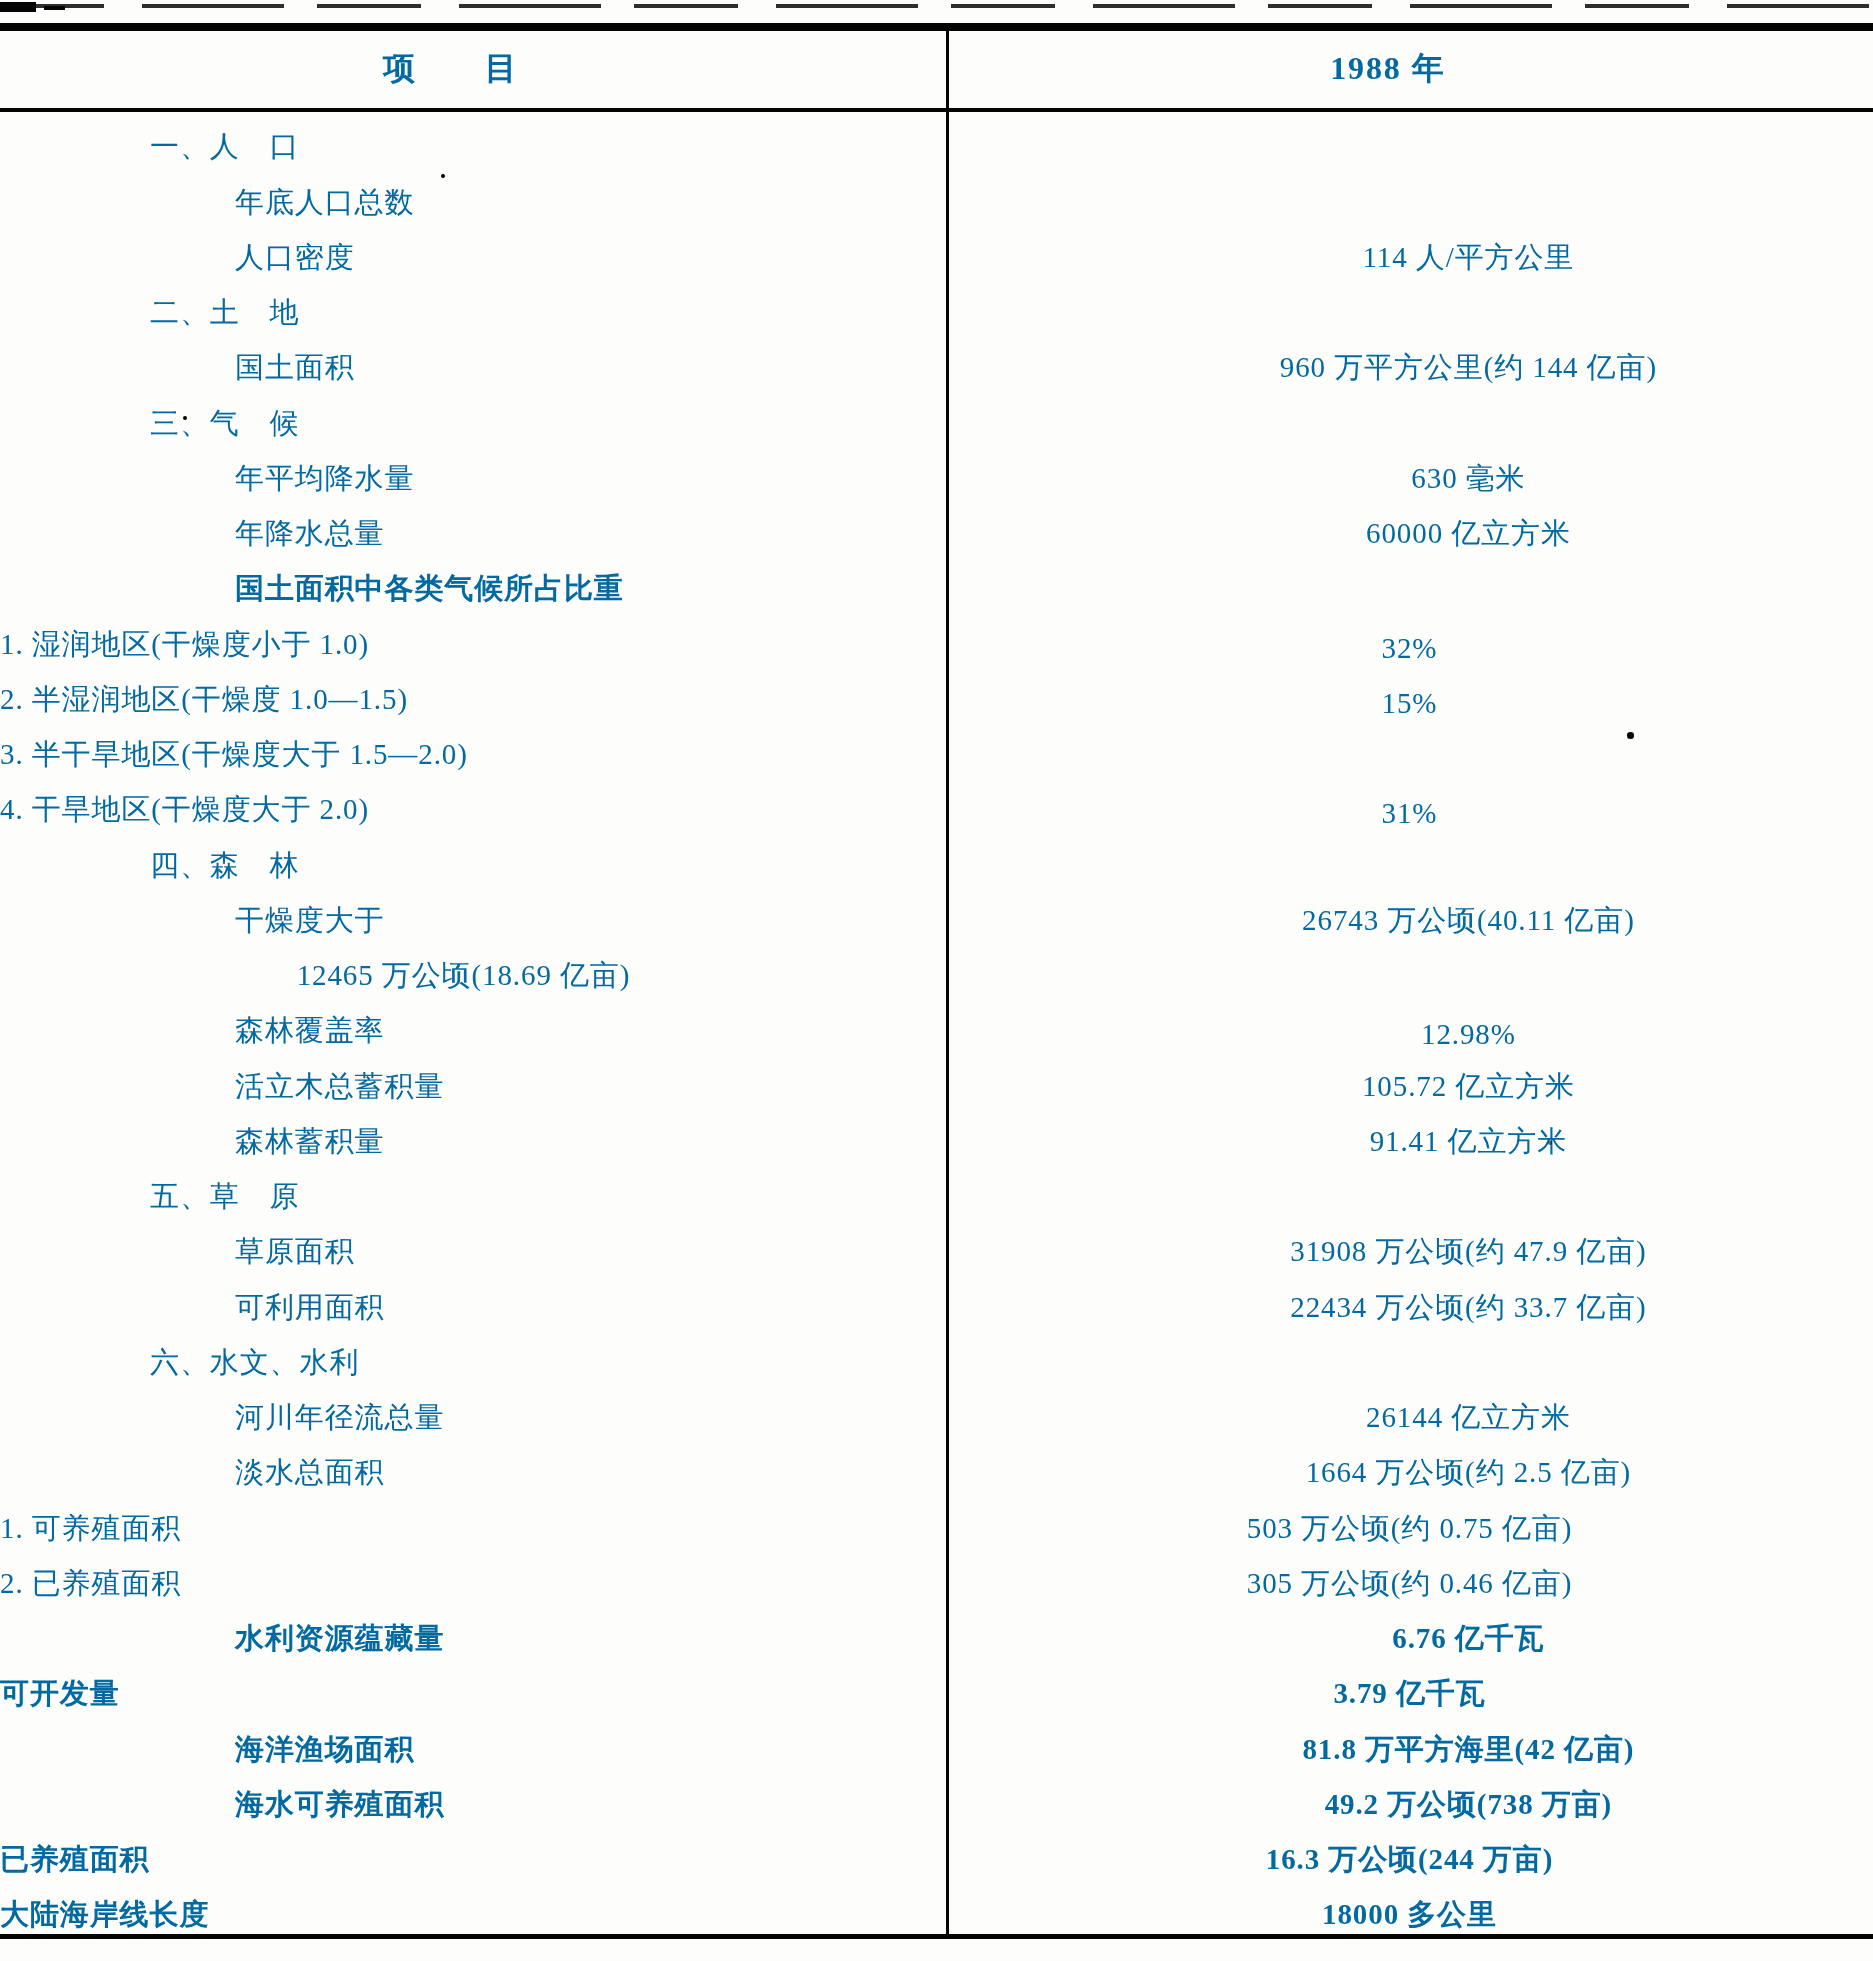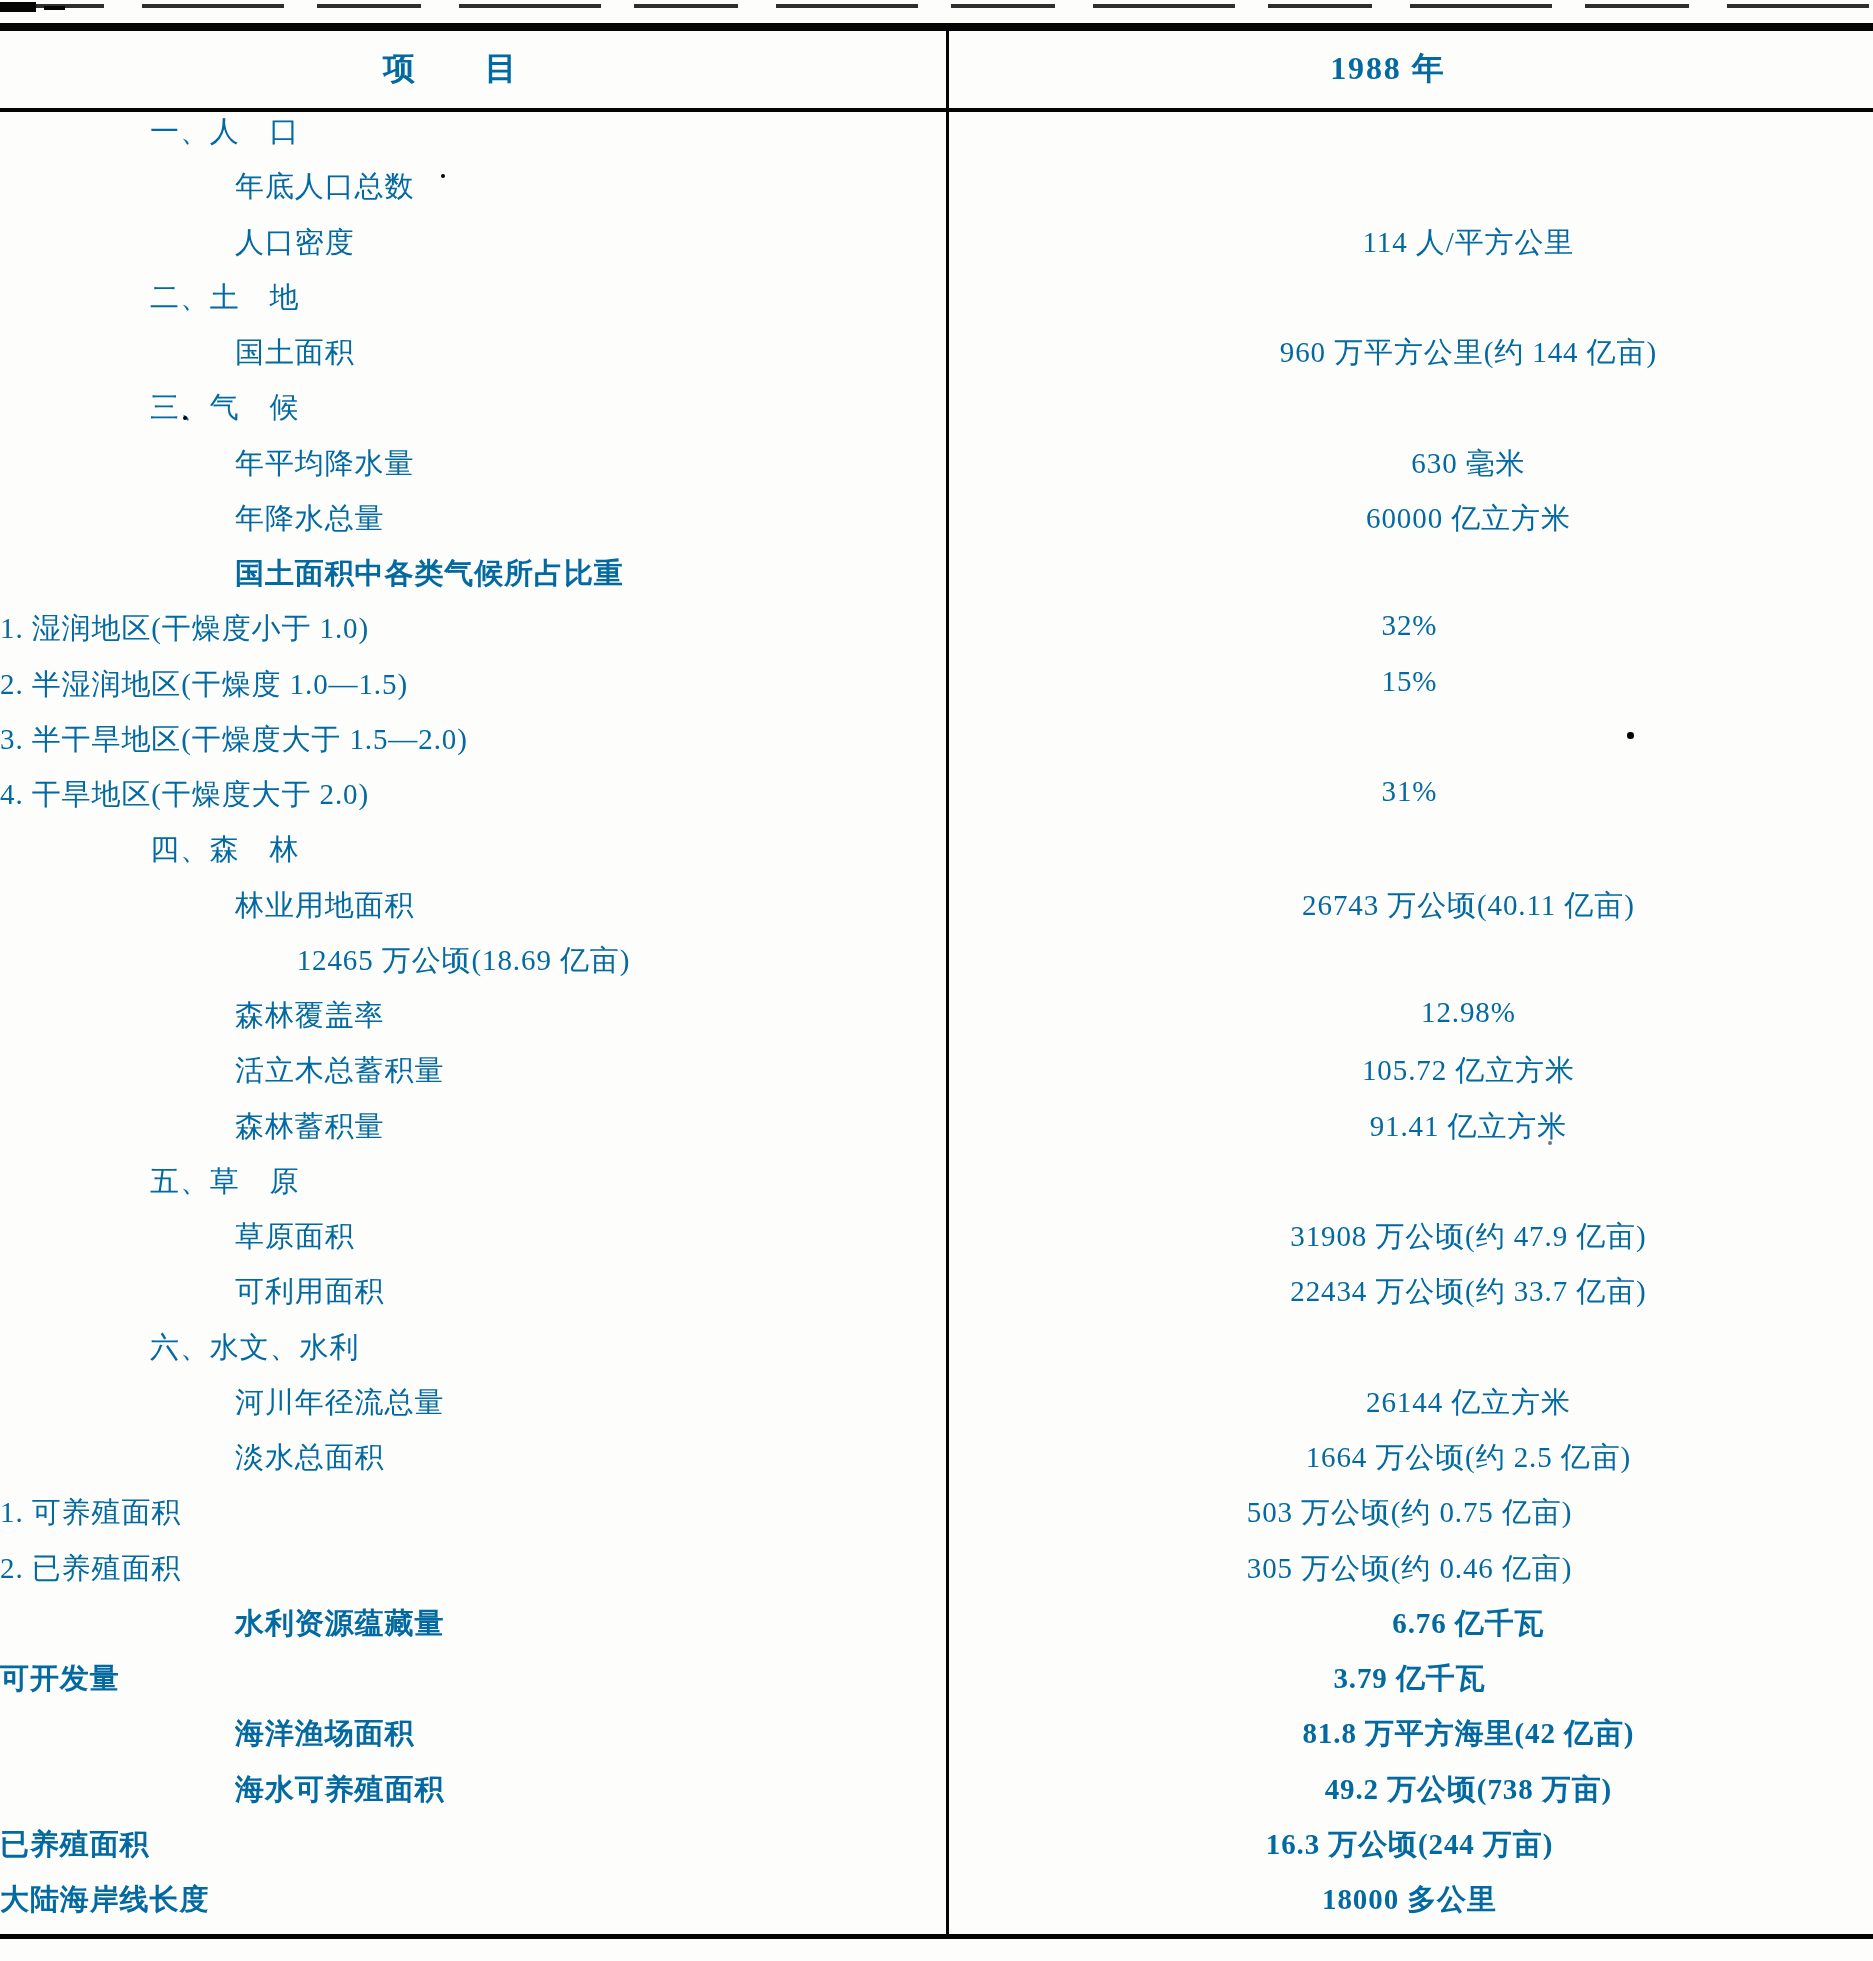--- a/index.html
+++ b/index.html
@@ -24,21 +24,21 @@
   .vline { position:absolute; left:946px; top:23px; width:2.8px; height:1916px; background:#050505; }
   
   .header { position:absolute; top:30px; left:0; width:100%; height:78px; display:flex; }
   .hcell { display:flex; align-items:center; justify-content:center;
            font-weight:bold; font-size:32px; letter-spacing:1.9px; }
   .hcell.left  { width:946px; }
   .hcell.right { width:1020px; }
   
   .tbody { position:absolute; top:112px; left:0; width:100%; height:1823px;
            display:flex; flex-direction:column; }
-  .row  { display:flex; flex:1; align-items:flex-start; }
+  .row  { display:flex; flex:1; align-items:flex-end; }
   .row.bold { font-weight:bold; }
   .lcell { width:946px; display:flex; align-items:center;
            font-size:29px; letter-spacing:0.9px; white-space:pre; }
   .lcell.ind0 { padding-left:150px; }
   .lcell.ind1 { padding-left:235px; }
   .lcell.ind2 { }
   .vcell { width:927px; display:flex; align-items:center; justify-content:center;
            font-size:29px; letter-spacing:0.9px; text-align:center; white-space:pre; }
   
   .speck { position:absolute; background:#050505; border-radius:50%; }
@@ -176,21 +176,21 @@
     <div class="lcell ind0">
       <span>四、森　林</span>
     </div>
     <div class="vcell">
       <span></span>
     </div>
   </div>
 
   <div class="row">
     <div class="lcell ind1">
-      <span>林业用地面积</span>
+      <span>干燥度大于</span>
     </div>
     <div class="vcell">
       <span>26743 万公顷(40.11 亿亩)</span>
     </div>
   </div>
 
   <div class="row">
     <div class="vcell">
       <span>12465 万公顷(18.69 亿亩)</span>
     </div>

